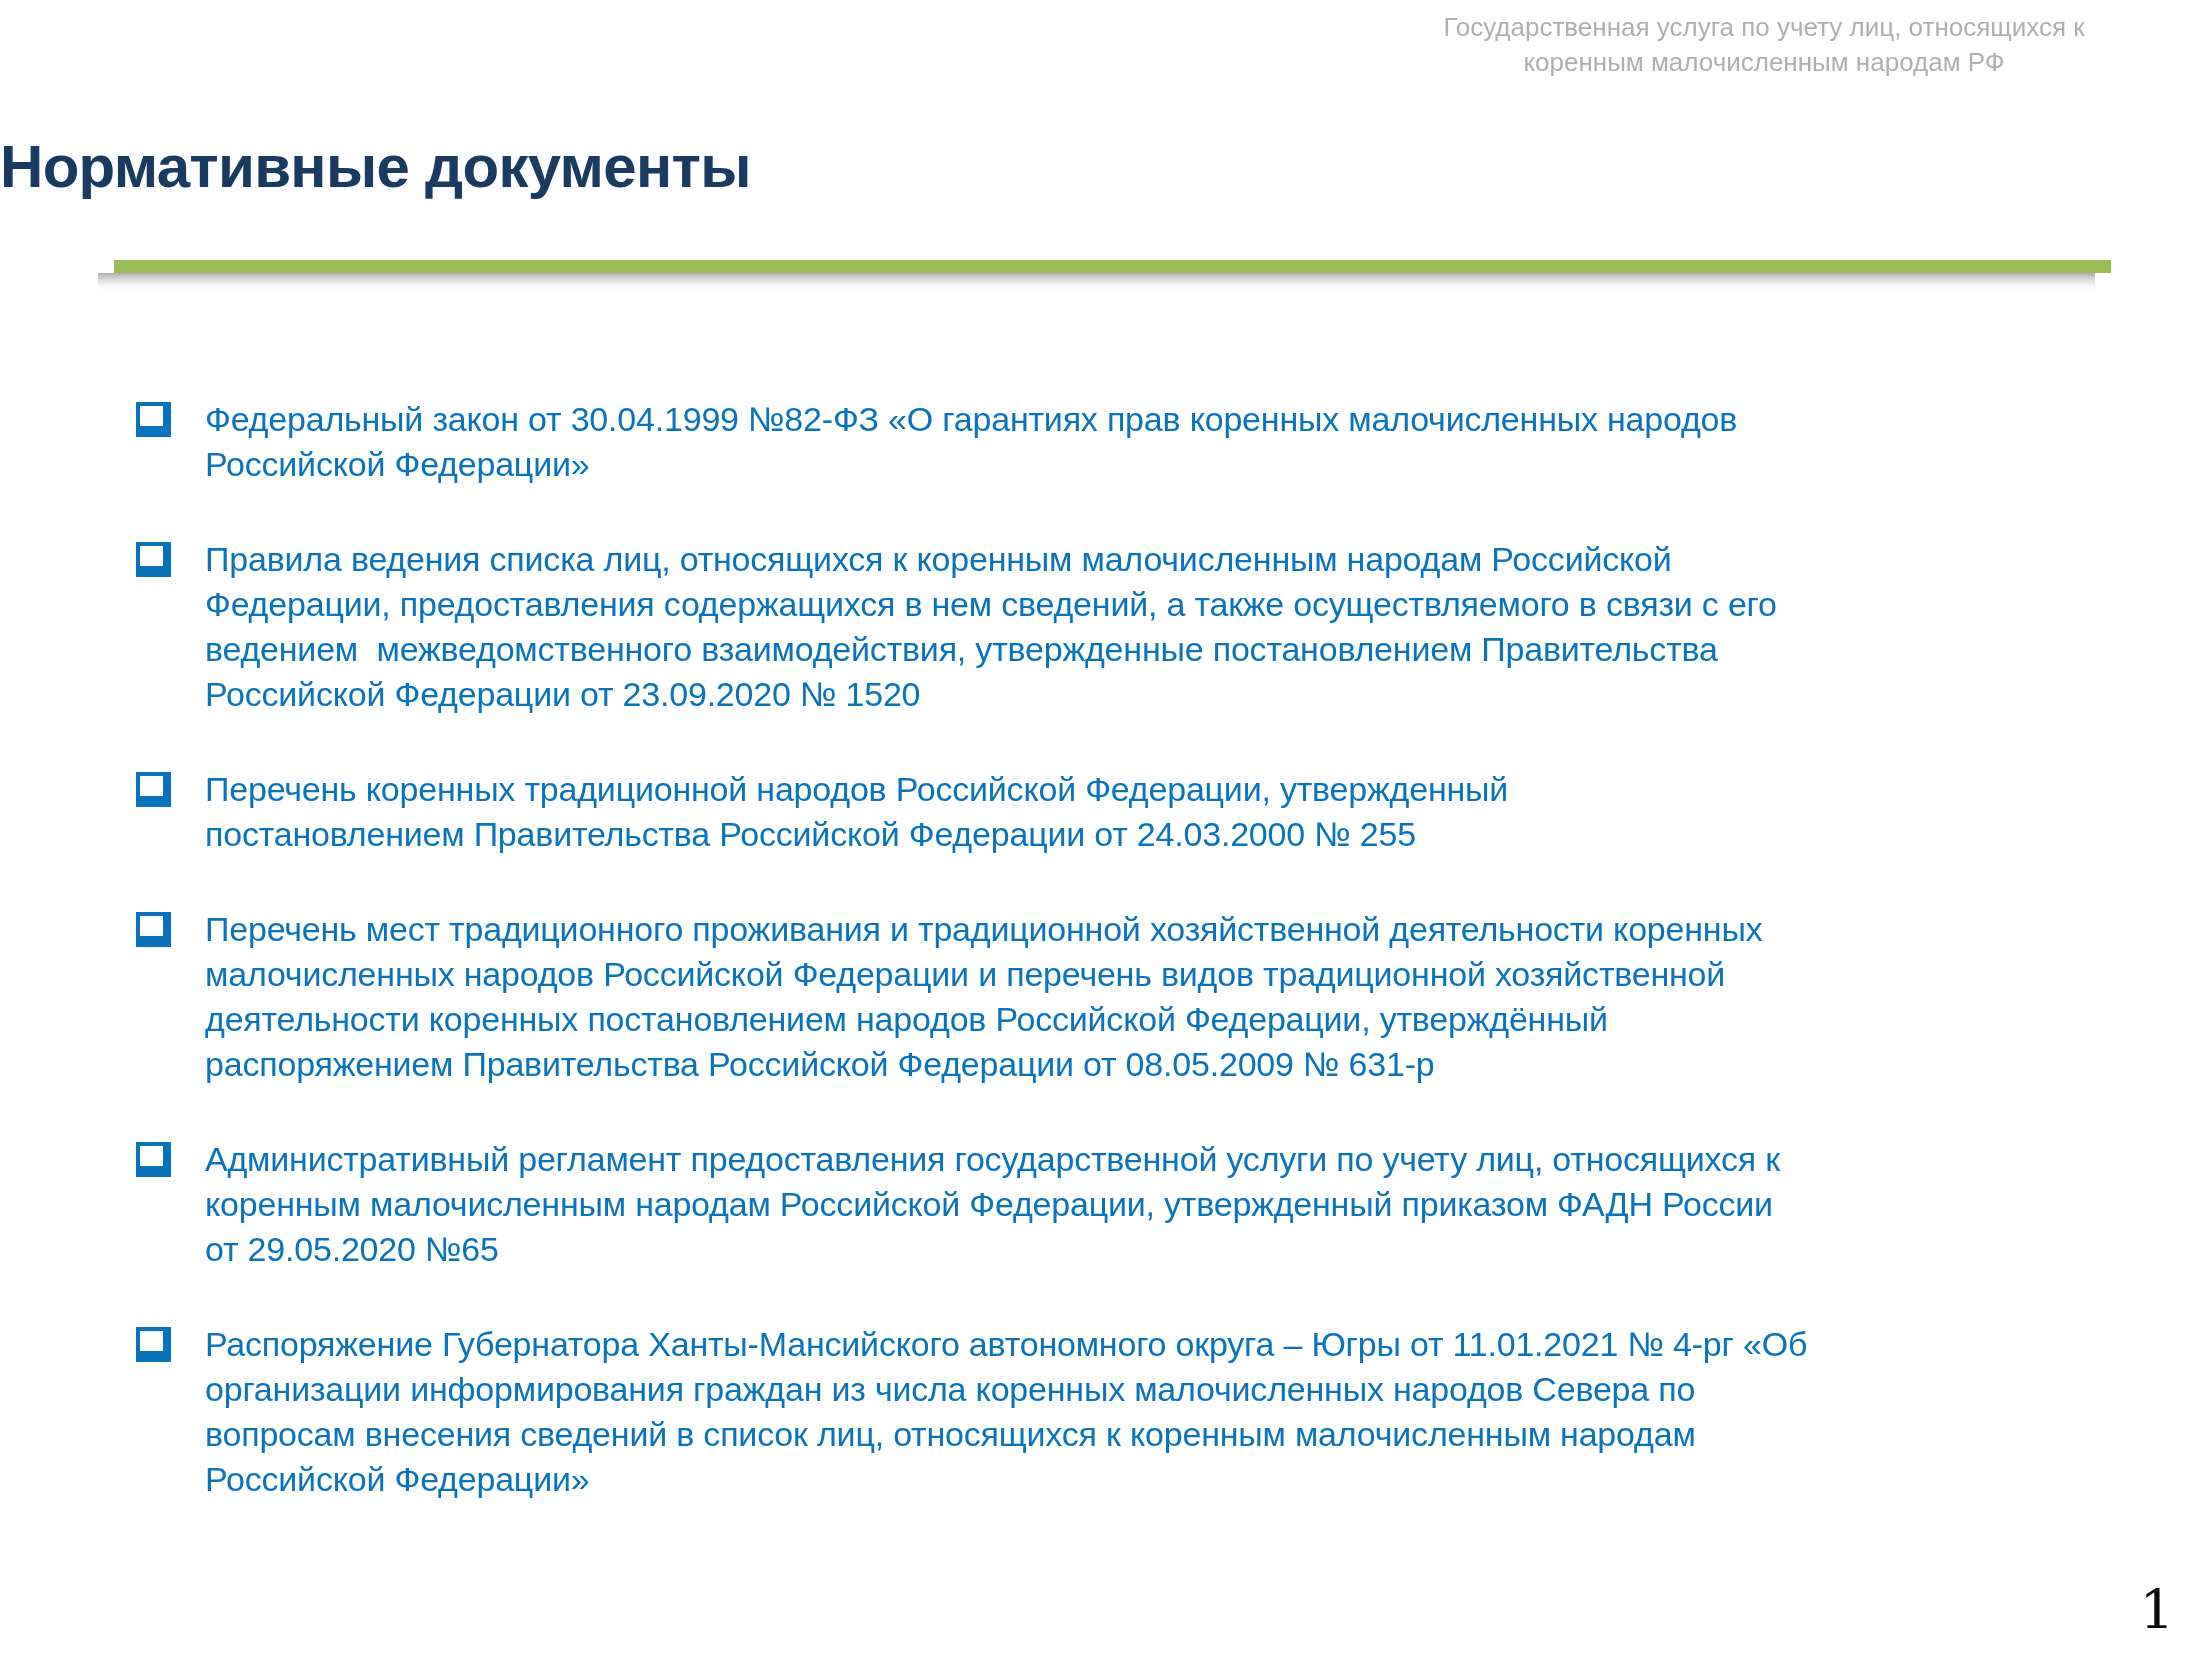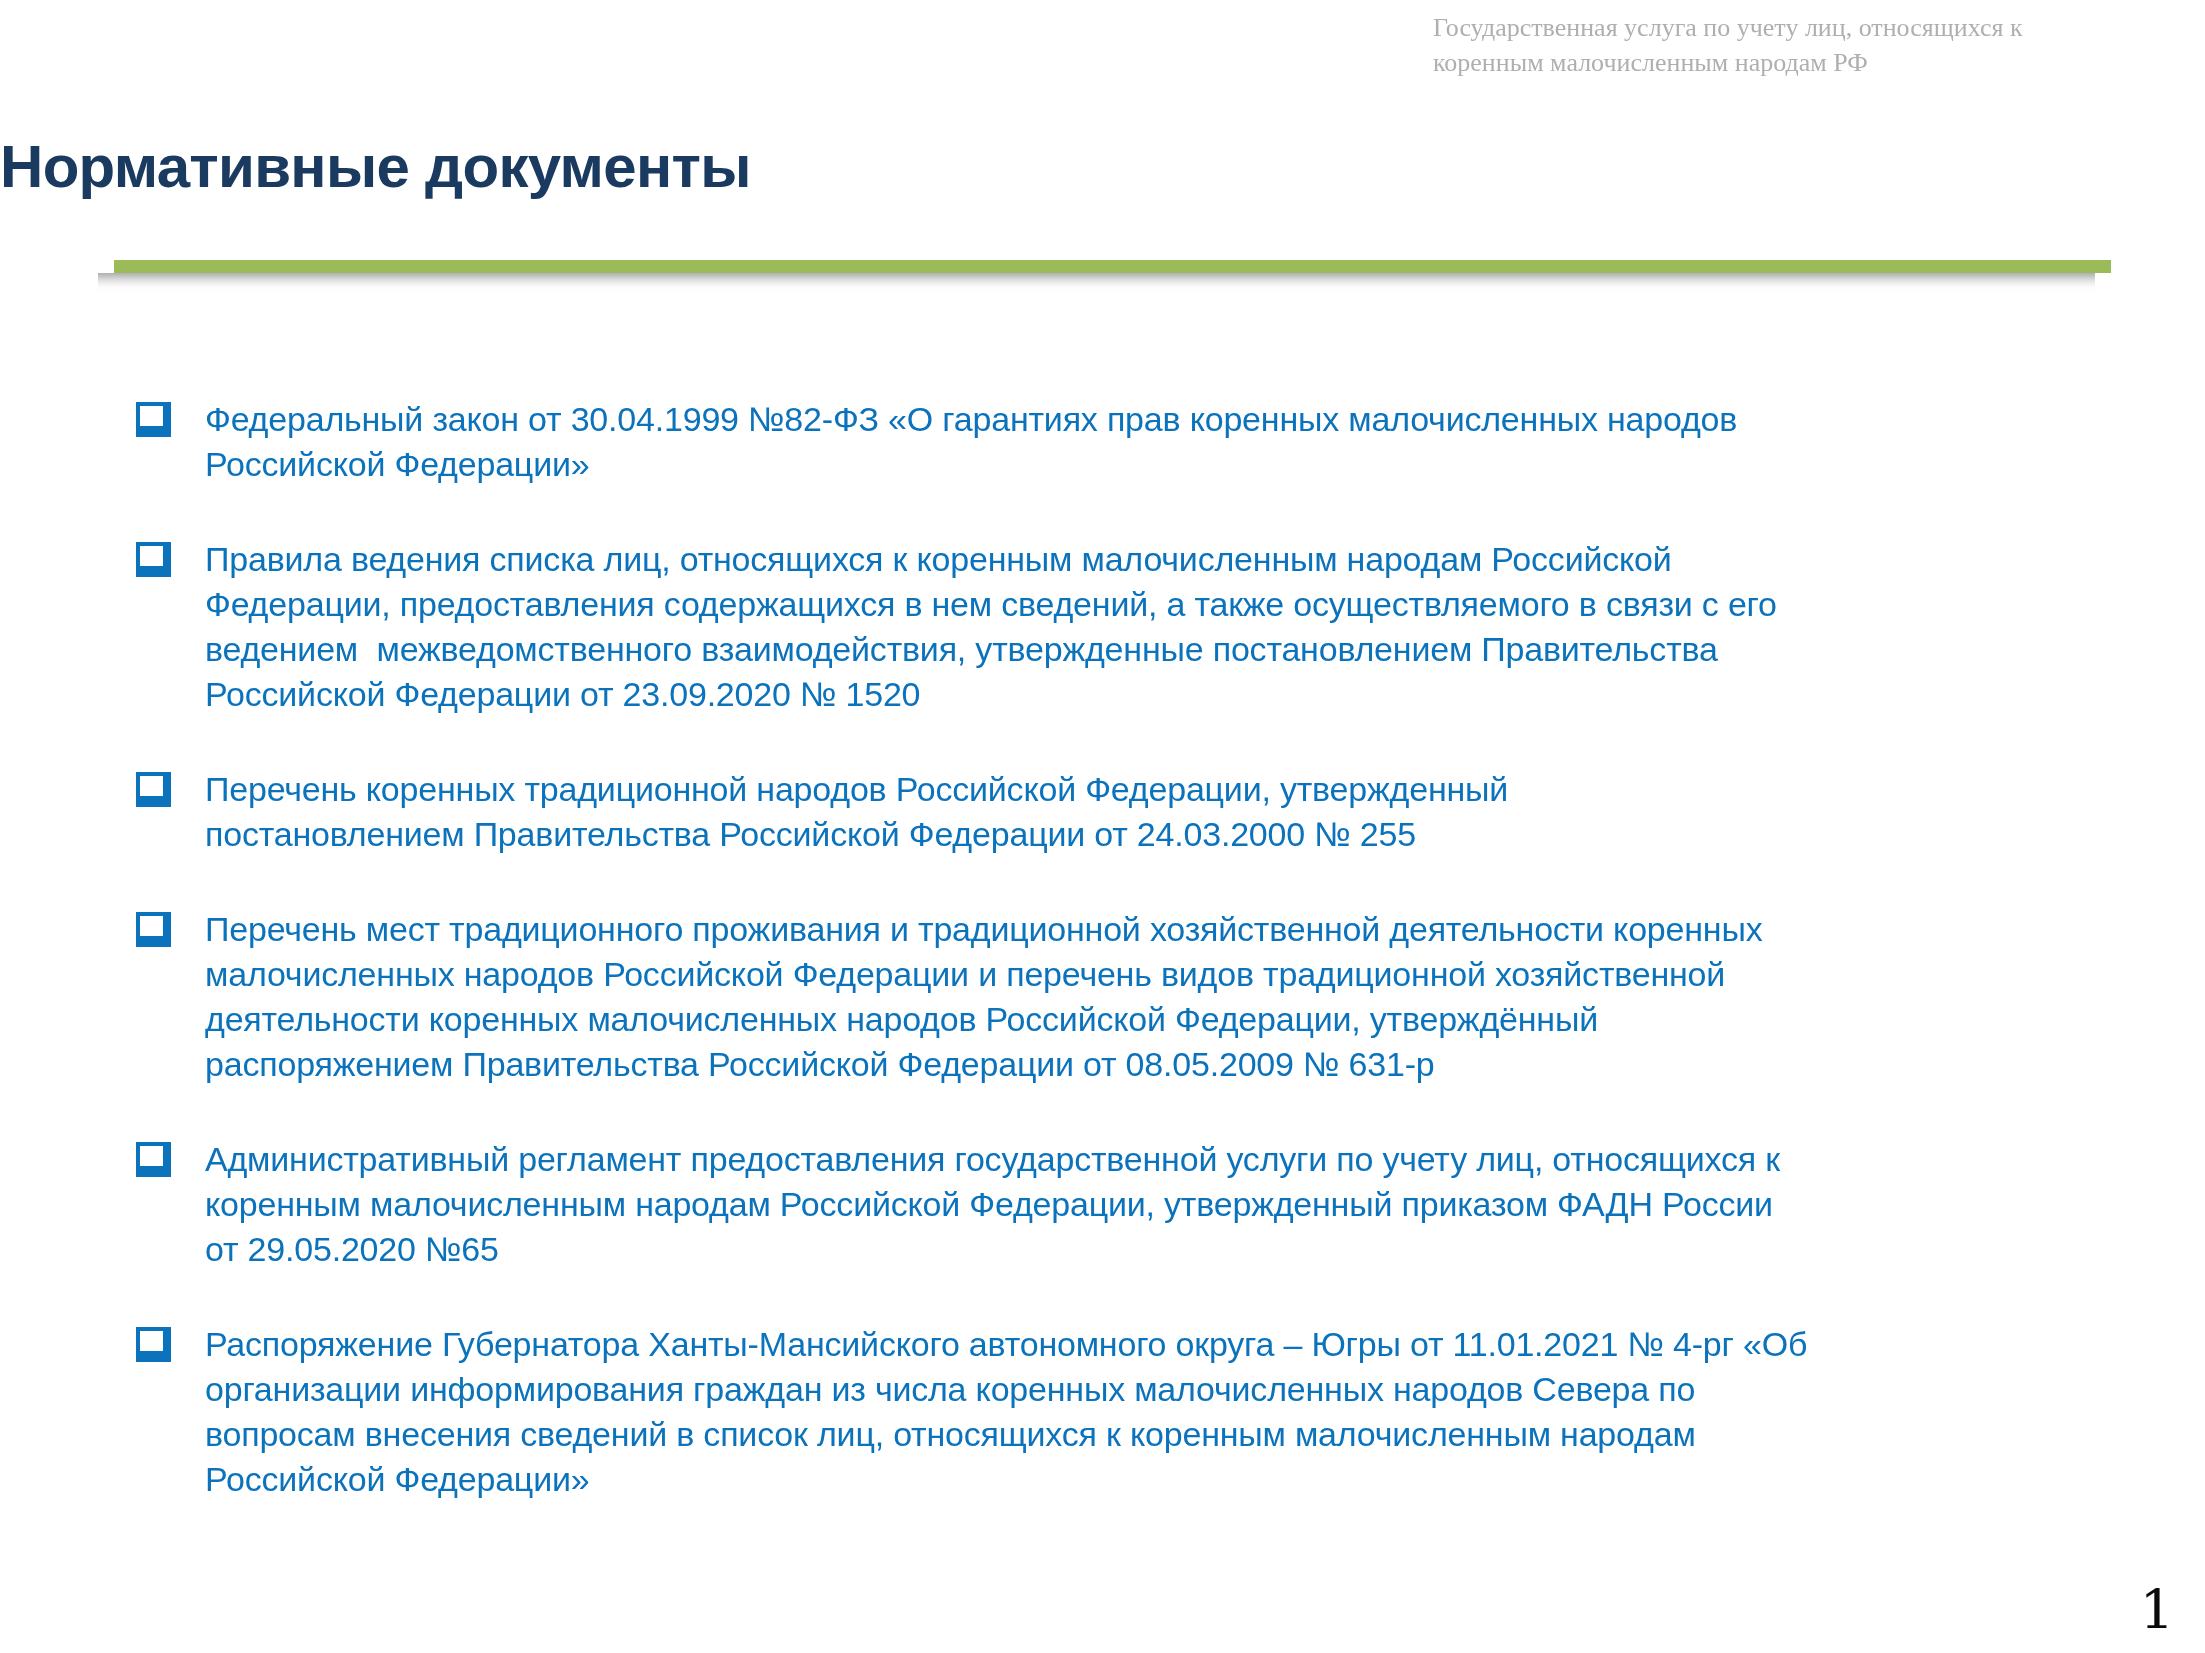--- a/index.html
+++ b/index.html
@@ -17,26 +17,25 @@
     height:1654px;
     background:#ffffff;
     overflow:hidden;
     font-family:"Liberation Sans", sans-serif;
   }
   .header-note{
     position:absolute;
     top:10.3px;
     right:110px;
     width:662px;
-    text-align:left;
+    text-align:center;
     color:var(--note-gray);
     font-size:26px;
     line-height:35px;
     font-weight:400;
-    font-family:Liberation Serif, serif;
   }
   .page-title{
     position:absolute;
     top:132px;
     left:0;
     width:100%;
     color:var(--title-navy);
     font-size:60px;
     font-weight:700;
     letter-spacing:-0.7px;
@@ -142,21 +141,21 @@
           <div>Перечень коренных традиционной народов Российской Федерации, утвержденный</div>
           <div>постановлением Правительства Российской Федерации от 24.03.2000 № 255</div>
         </div>
   </div>
 
   <div class="bullet-item">
     <span class="checkbox"></span>
     <div class="bullet-lines">
           <div>Перечень мест традиционного проживания и традиционной хозяйственной деятельности коренных</div>
           <div>малочисленных народов Российской Федерации и перечень видов традиционной хозяйственной</div>
-          <div>деятельности коренных малочисленных народов Российской Федерации, утверждённый</div>
+          <div>деятельности коренных постановлением народов Российской Федерации, утверждённый</div>
           <div>распоряжением Правительства Российской Федерации от 08.05.2009 № 631-р</div>
         </div>
   </div>
 
   <div class="bullet-item">
     <span class="checkbox"></span>
     <div class="bullet-lines">
           <div>Административный регламент предоставления государственной услуги по учету лиц, относящихся к</div>
           <div>коренным малочисленным народам Российской Федерации, утвержденный приказом ФАДН России</div>
           <div>от 29.05.2020 №65</div>

